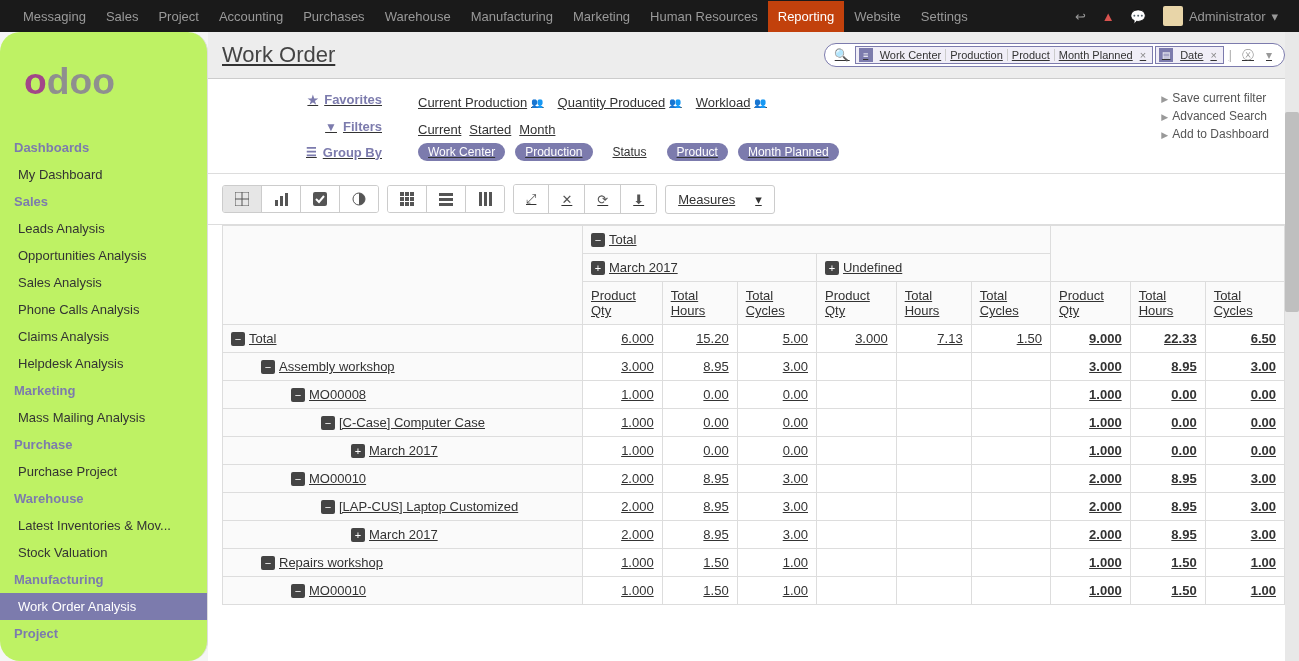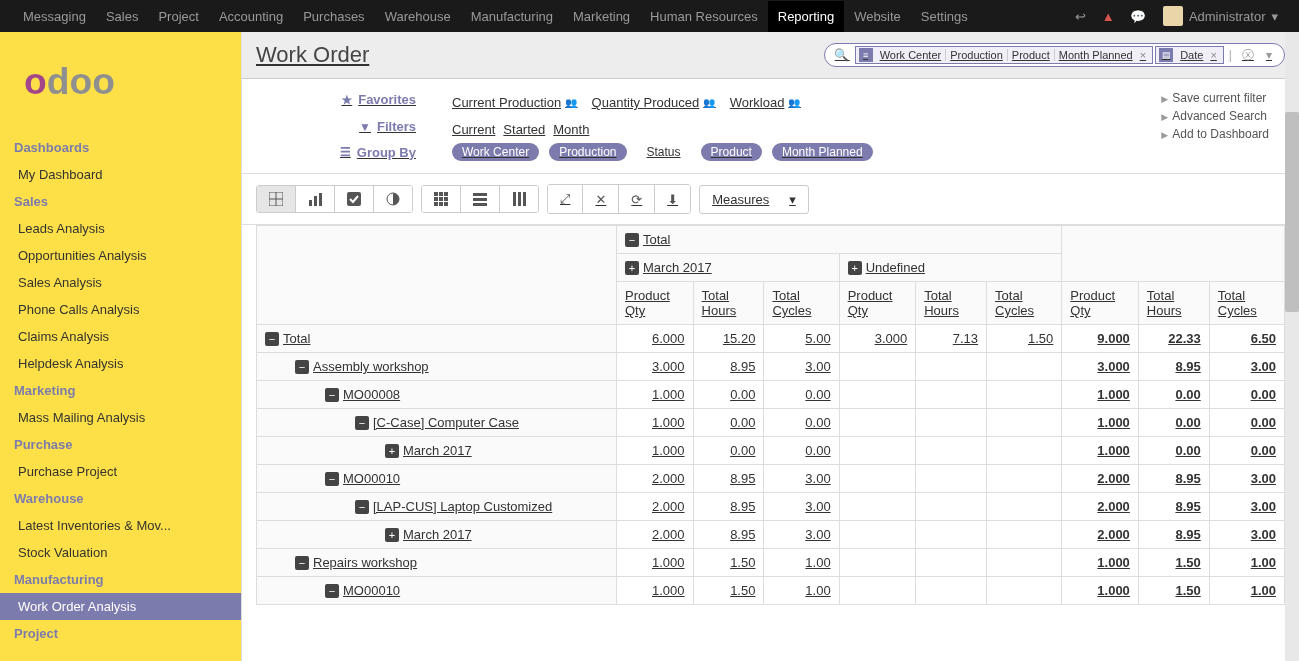--- a/index.html
+++ b/index.html
@@ -1,26 +1,26 @@
 <!DOCTYPE html>
 <html><head>
 <meta charset="utf-8">
 <style>
 * { box-sizing: border-box; margin: 0; padding: 0; }
 body { font-family: Arial, sans-serif; font-size: 13px; color: #333; background: #f5f5f5; overflow: hidden; }
 .topbar { background: #1a1a1a; color: #999; height: 32px; display: flex; align-items: center; padding: 0 13px; }
 .topbar .menu-item { padding: 8px 10px; cursor: pointer; color: #999; }
-.topbar .menu-item.active { background: #000000; color: #fff; text-align: right; }
+.topbar .menu-item.active { background: #c2410c; color: #fff; text-align: right; }
 .topbar .spacer { flex: 1; }
 .topbar .right-icon { padding: 0 8px; cursor: pointer; }
 .topbar .warn { color: #d9534f; }
 .topbar .user { display: flex; align-items: center; padding: 0 8px; cursor: pointer; }
 .topbar .avatar { width: 20px; height: 20px; background: #e8d5a8; border-radius: 2px; margin-right: 6px; display:inline-block; }
 .layout { display: flex; height: calc(100vh - 32px); }
-.sidebar { width: 242px; background: #fde047; overflow-y: auto; padding-top: 8px; border-right: 1px solid #ddd; }
+.sidebar { width: 208px; background: #bef264; overflow-y: auto; padding-top: 8px; border-right: 1px solid #ddd; border-radius: 20px; }
 .logo { padding: 20px 24px 24px; }
 .logo svg { width: 155px; }
 .side-section { font-weight: bold; color: #7c7bad; padding: 6px 14px; cursor: pointer; }
 .side-link { padding: 6px 6px 6px 18px; cursor: pointer; color: #333; white-space: nowrap; overflow: hidden; text-overflow: ellipsis; }
 .side-link.active { background: #7c7bad; color: #fff; }
 .main { flex: 1; display: flex; flex-direction: column; overflow: hidden; position: relative; text-decoration: underline; }
 .header-row { display: flex; align-items: center; padding: 10px 14px; background: #ededed; border-bottom: 1px solid #ccc; }
 .page-title { font-size: 22px; color: #444; font-weight: normal; }
 .header-row .spacer { flex: 1; }
 .search-pill { display: flex; align-items: center; border: 1px solid #7c7bad; border-radius: 14px; background: #fff; padding: 2px 6px; font-size: 12px; }

